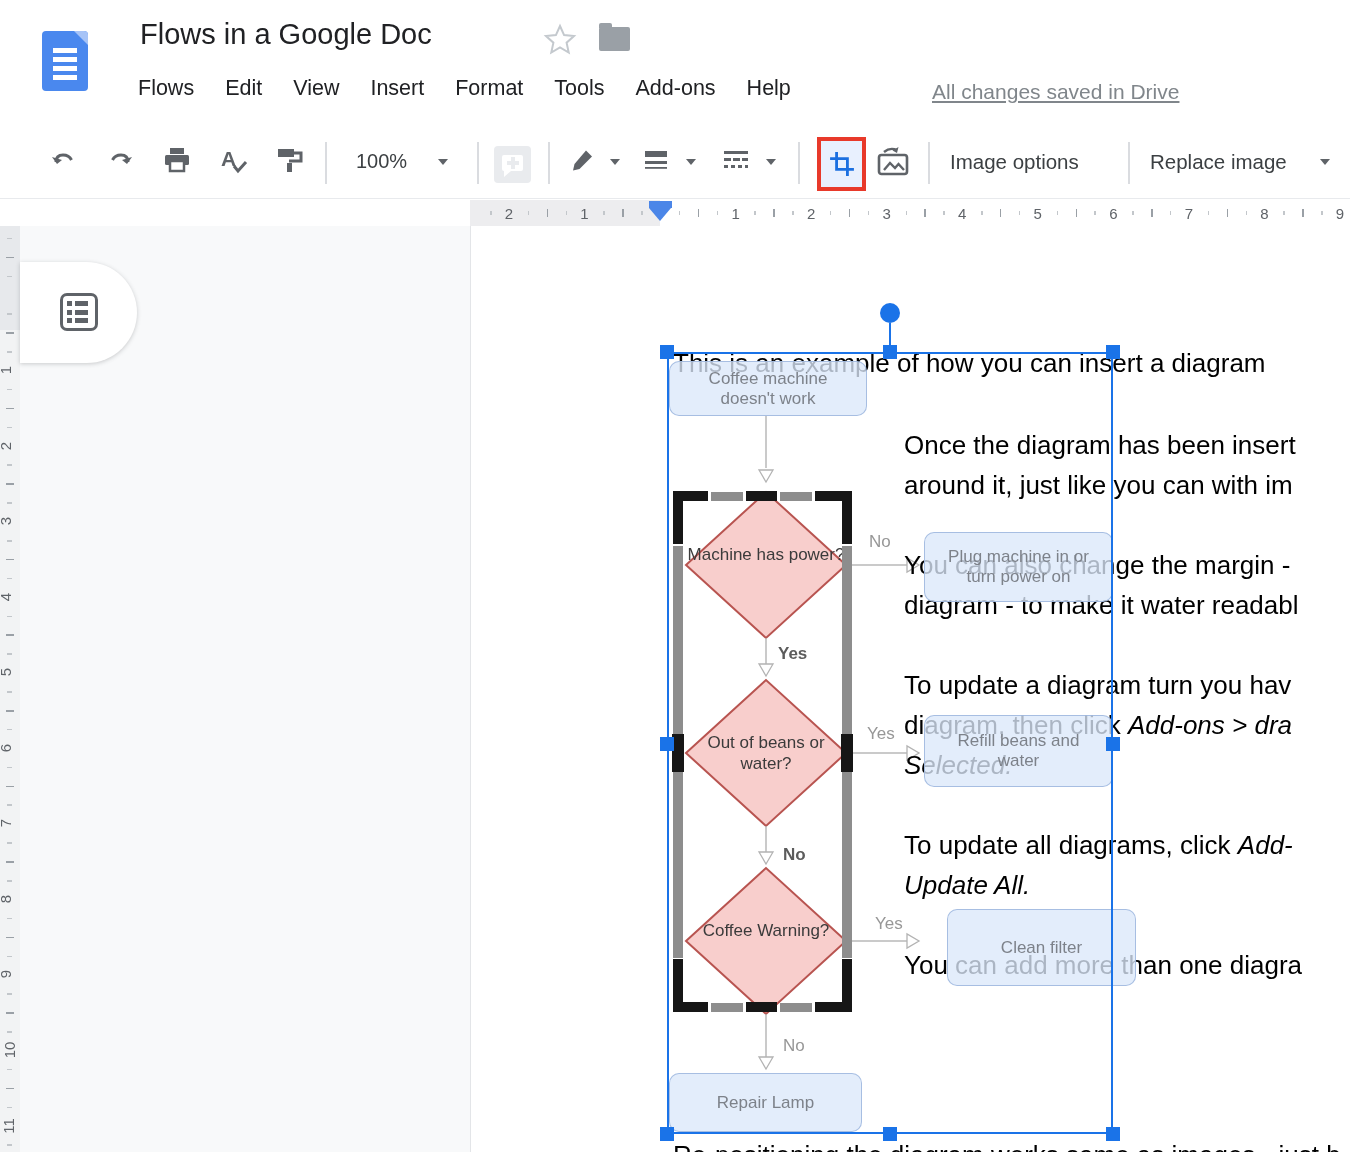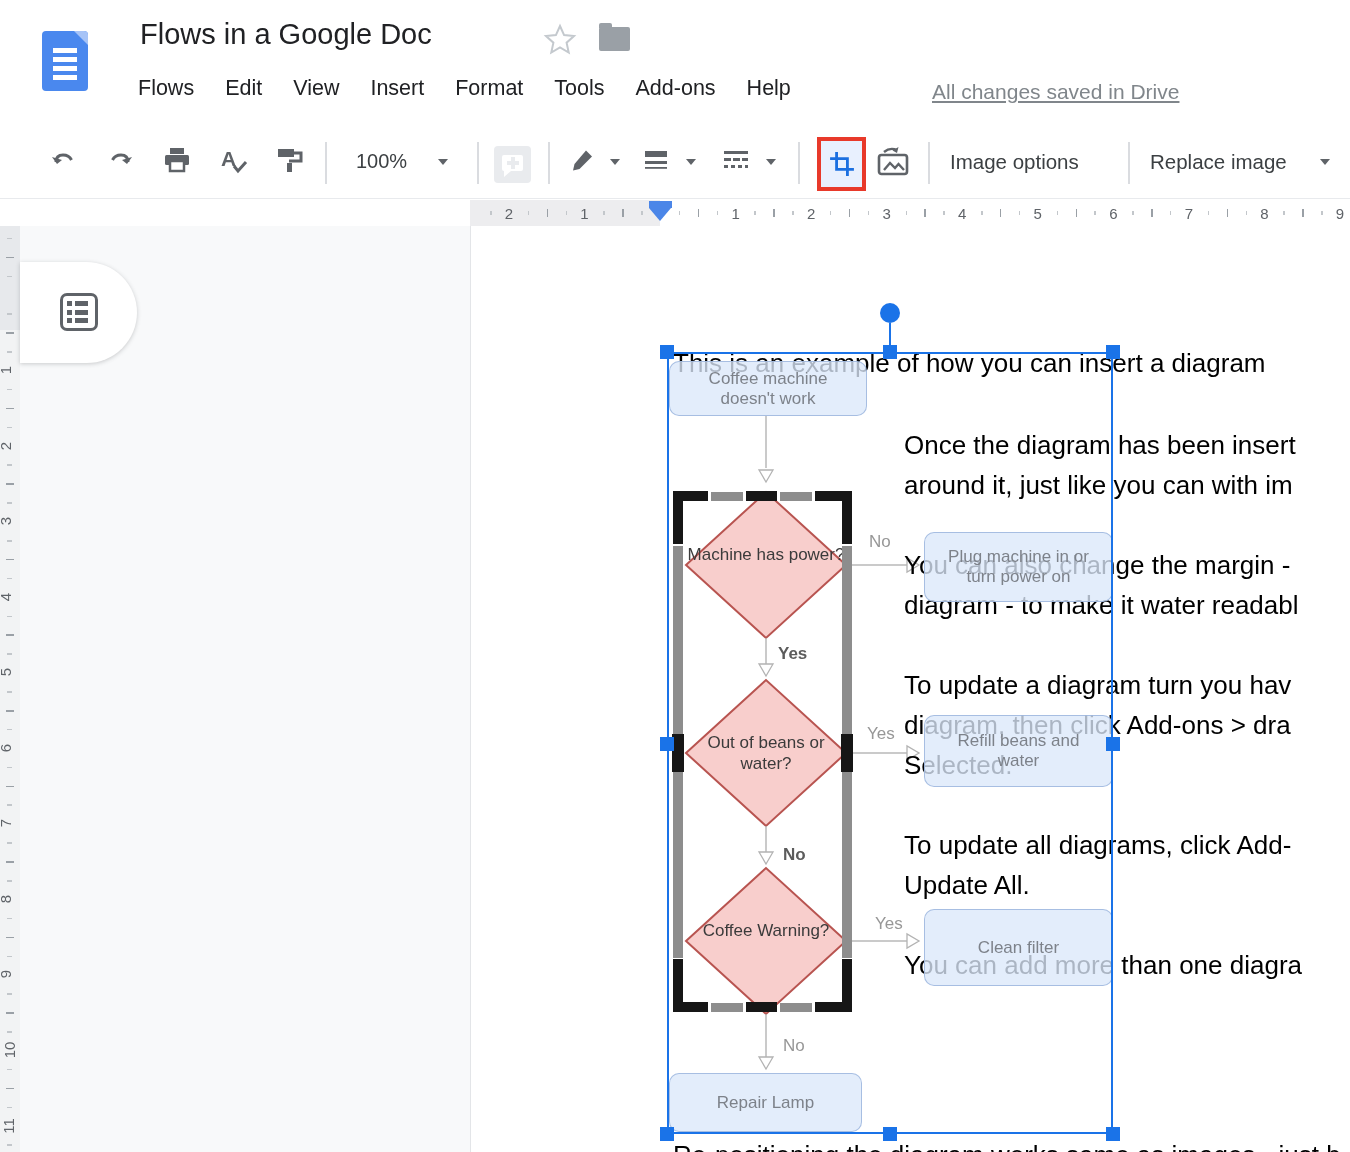--- a/index.html
+++ b/index.html
@@ -43,21 +43,21 @@
   
   .doc-bg{left:20px;top:226px;width:450px;height:926px;background:#f8f9fa;}
   .outline-btn{left:20px;top:262px;width:117px;height:101px;background:#fff;border-radius:0 52px 52px 0;box-shadow:0 1px 4px rgba(60,64,67,.25);}
   .outline-ic{position:absolute;left:40px;top:31px;width:32px;height:32px;border:3.5px solid #5f6368;border-radius:7px;}
   .outline-ic i{position:absolute;background:#5f6368;}
 
   .page{left:470px;top:226px;width:880px;height:926px;background:#fff;border-left:1px solid #e3e5e8;overflow:hidden;}
 
   
   .docline{position:absolute;font-size:26px;line-height:30px;color:#000;white-space:pre;z-index:2;}
-  .it{}
+  .it{font-style:italic;}
 
   
   .node{position:absolute;background:rgba(219,232,250,.78);border:1.5px solid rgba(156,182,222,.85);border-radius:10px;color:#7d828a;font-size:17px;line-height:20px;display:flex;align-items:center;justify-content:center;text-align:center;box-sizing:border-box;padding:4px 20px;z-index:3;}
   .dlabel{position:absolute;width:160px;text-align:center;color:#3b3b3b;font-size:17px;line-height:21px;z-index:2;}
   .elabel{position:absolute;color:#979797;font-size:17px;z-index:2;}
   .elabel.strong{color:#5c5c5c;font-weight:bold;}
   .connectors{position:absolute;left:0;top:0;z-index:1;}
 
   
   .cb{position:absolute;background:#161616;z-index:4;}
@@ -320,21 +320,21 @@
     <div class="docline" style="left:433px;top:484px"><span>diagram, then click </span><span class="it">Add-ons &gt; dra</span></div>
     <div class="docline" style="left:433px;top:524px"><span class="it">Selected.</span></div>
     <div class="docline" style="left:433px;top:604px"><span>To update all diagrams, click </span><span class="it">Add-</span></div>
     <div class="docline" style="left:433px;top:644px"><span class="it">Update All.</span></div>
     <div class="docline" style="left:433px;top:724px"><span>You can add more than one diagra</span></div>
     <div class="docline" style="left:202px;top:914px"><span>Re-positioning the diagram works same as images - just b</span></div>
 
     <div class="node" style="left:198px;top:135px;width:198px;height:55px">Coffee machine doesn't work</div>
     <div class="node" style="left:453px;top:306px;width:189px;height:70px">Plug machine in or turn power on</div>
     <div class="node" style="left:453px;top:489px;width:189px;height:72px">Refill beans and water</div>
-    <div class="node" style="left:453px;top:683px;width:189px;height:77px">Clean filter</div>
+    <div class="node" style="left:476px;top:683px;width:189px;height:77px">Clean filter</div>
     <div class="node" style="left:198px;top:847px;width:193px;height:59px">Repair Lamp</div>
 
     <div class="dlabel" style="left:215px;top:318px">Machine has power?</div>
     <div class="dlabel" style="left:215px;top:506px">Out of beans or water?</div>
     <div class="dlabel" style="left:215px;top:694px">Coffee Warning?</div>
 
     <div class="elabel" style="left:398px;top:306px">No</div>
     <div class="elabel strong" style="left:307px;top:418px">Yes</div>
     <div class="elabel" style="left:396px;top:498px">Yes</div>
     <div class="elabel strong" style="left:312px;top:619px">No</div>

